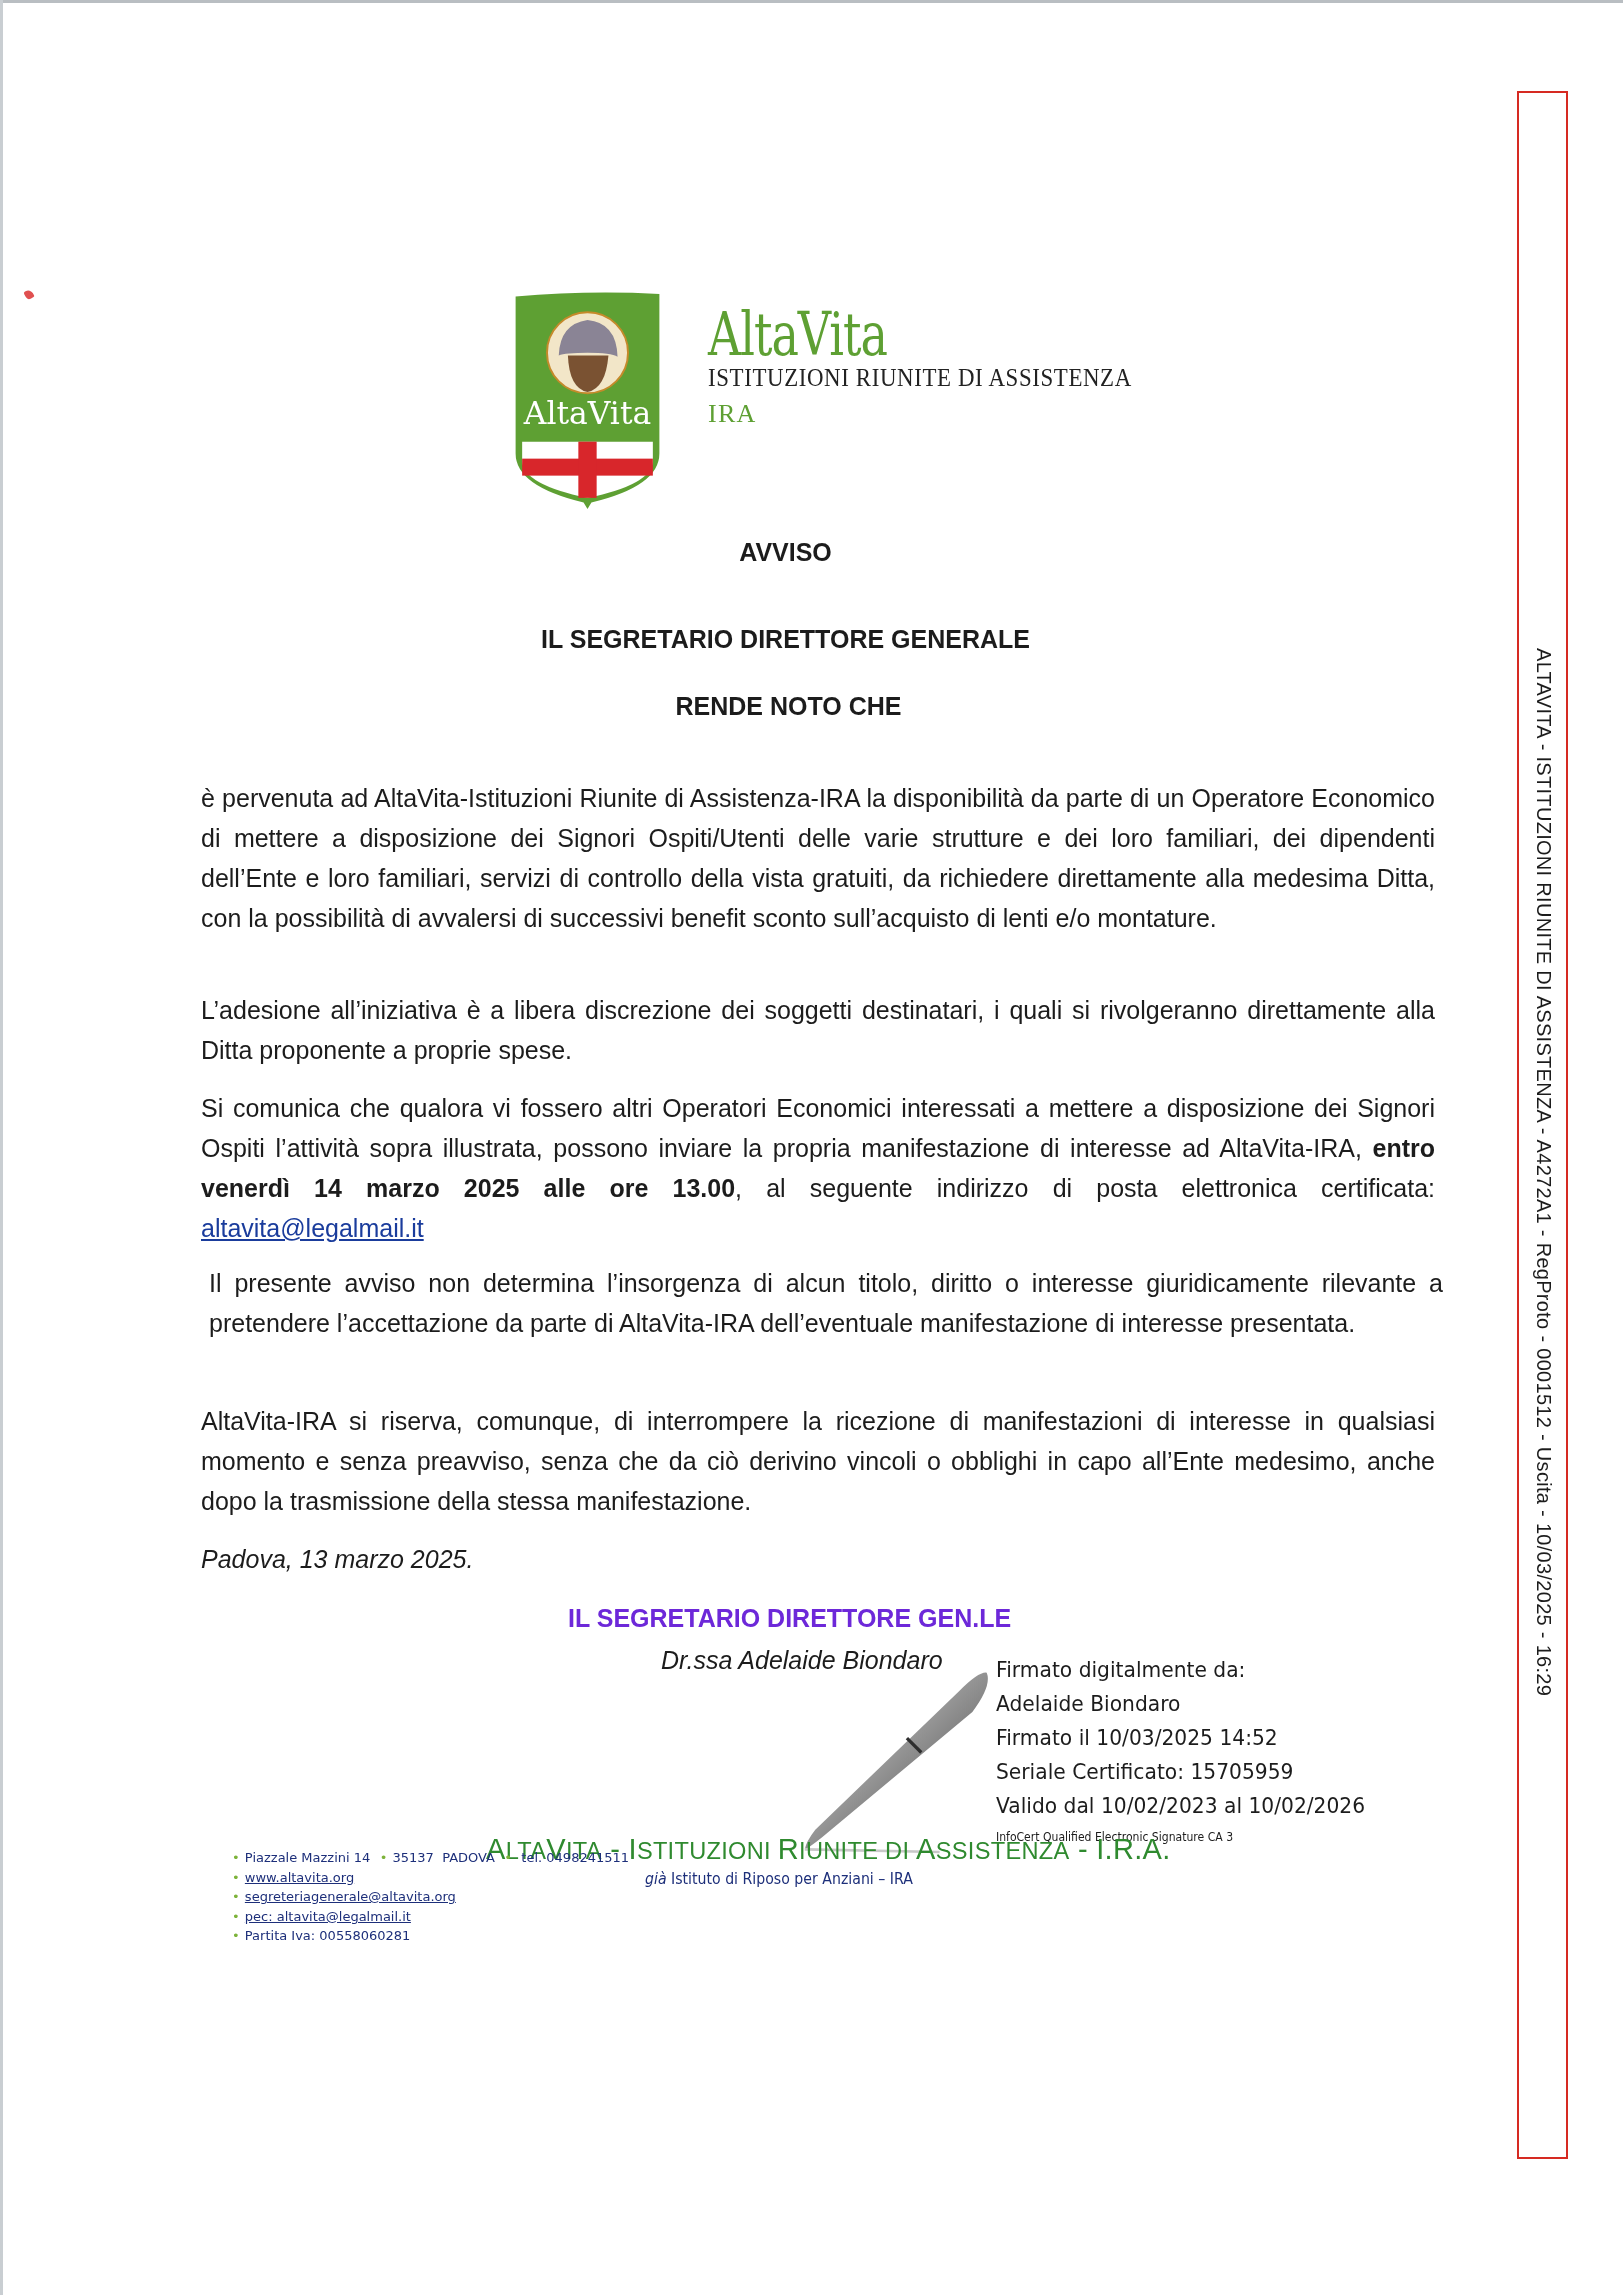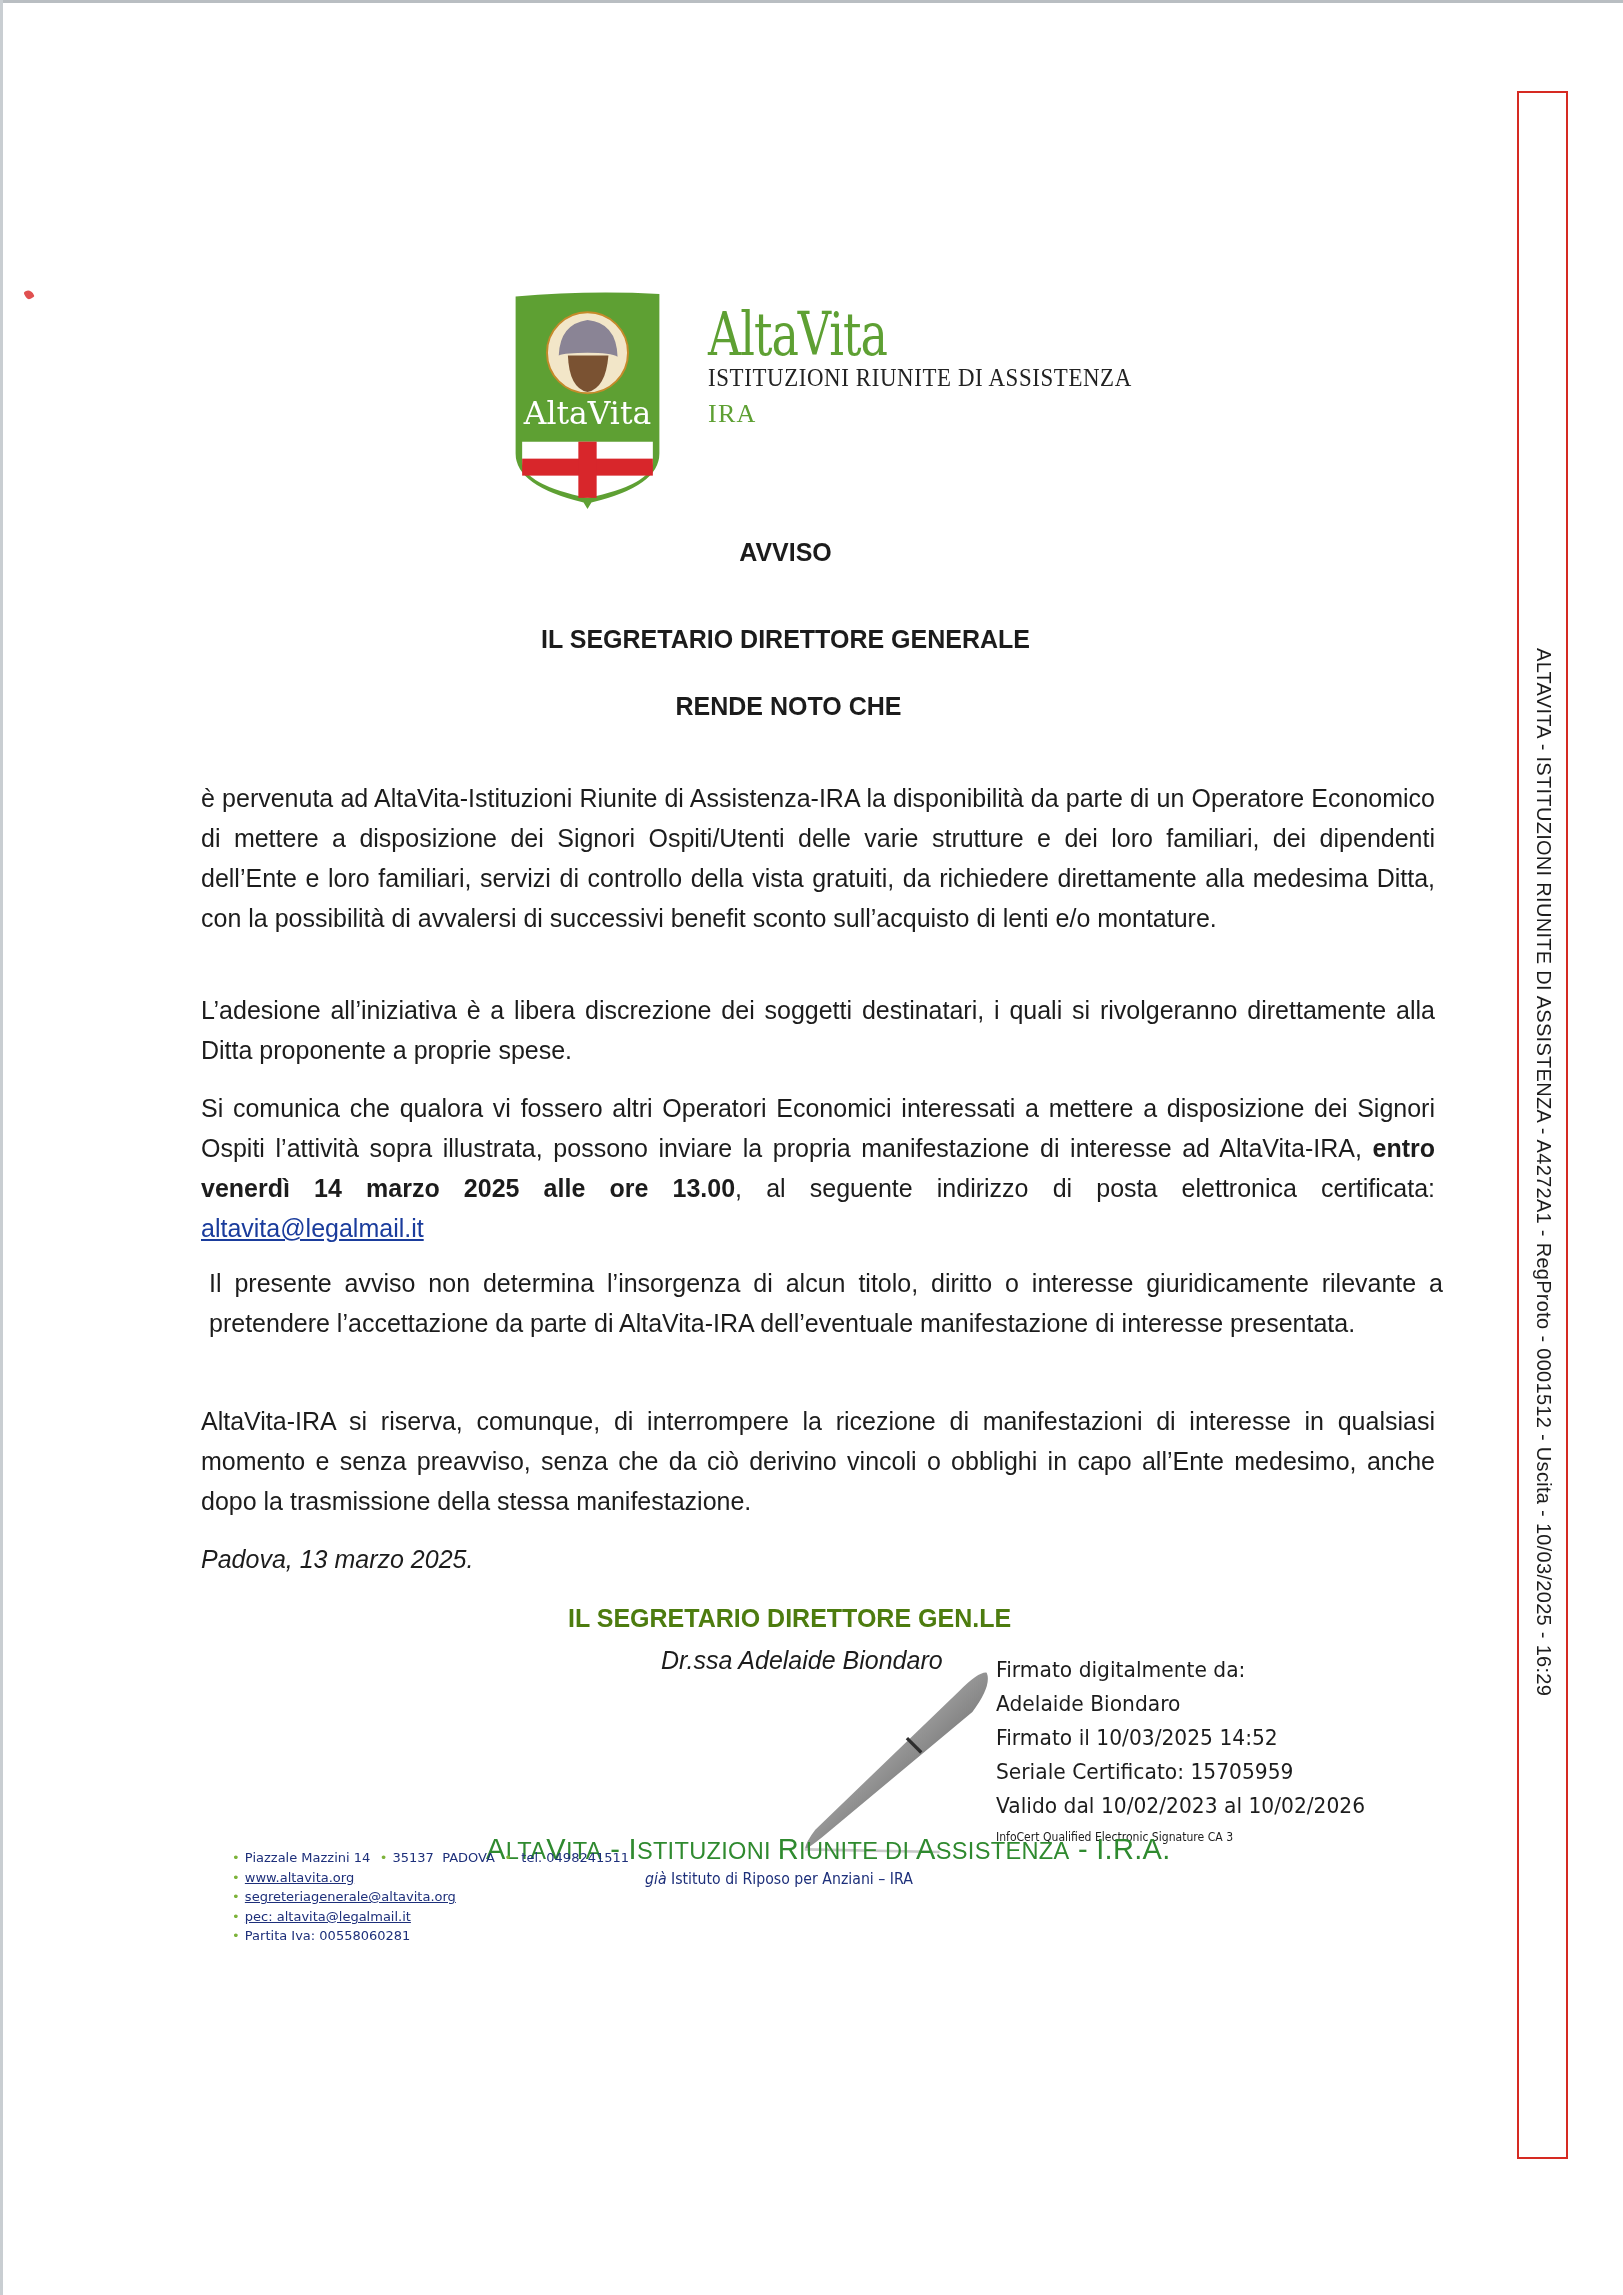--- a/index.html
+++ b/index.html
@@ -24,21 +24,21 @@
   .body { position: absolute; left: 201px; width: 1234px; font-size: 25px; line-height: 40px; text-align: justify; color: #1c1c1c; }
   .p1 { top: 778px; }
   .p2 { top: 990px; }
   .p3 { top: 1088px; }
   .p4 { top: 1263px; margin-left: 8px; }
   .p5 { top: 1401px; }
   .link { color: #1a3c9c; text-decoration: underline; }
   .bold { font-weight: bold; }
 
   .place-date { position: absolute; left: 201px; top: 1545px; font-size: 25px; font-style: italic; color: #1c1c1c; }
-  .sig-title { position: absolute; left: 568px; top: 1604px; font-size: 25px; font-weight: bold; color: #4d7c0f; }
+  .sig-title { position: absolute; left: 568px; top: 1604px; font-size: 25px; font-weight: bold; color: #6d28d9; }
   .sig-name { position: absolute; left: 661px; top: 1646px; font-size: 25px; font-style: italic; color: #1c1c1c; }
 
   
   .pen { position: absolute; left: 776px; top: 1666px; width: 216px; height: 190px; }
   .dsig { position: absolute; left: 996px; top: 1653px; font-family: "DejaVu Sans", sans-serif; font-size: 22px; line-height: 34px; color: #1c1c1c; transform: scaleX(0.92); transform-origin: left top; }
   .dsig-ca { position: absolute; left: 996px; top: 1830px; font-family: "DejaVu Sans", sans-serif; font-size: 11.8px; color: #1c1c1c; transform: scaleX(0.92); transform-origin: left top; }
 
   
   .foot-main { position: absolute; left: 486px; top: 1833px; font-size: 23.6px; color: #2f8a2f; letter-spacing: 0.3px; white-space: nowrap; }
   .foot-main .big { font-size: 29px; }

